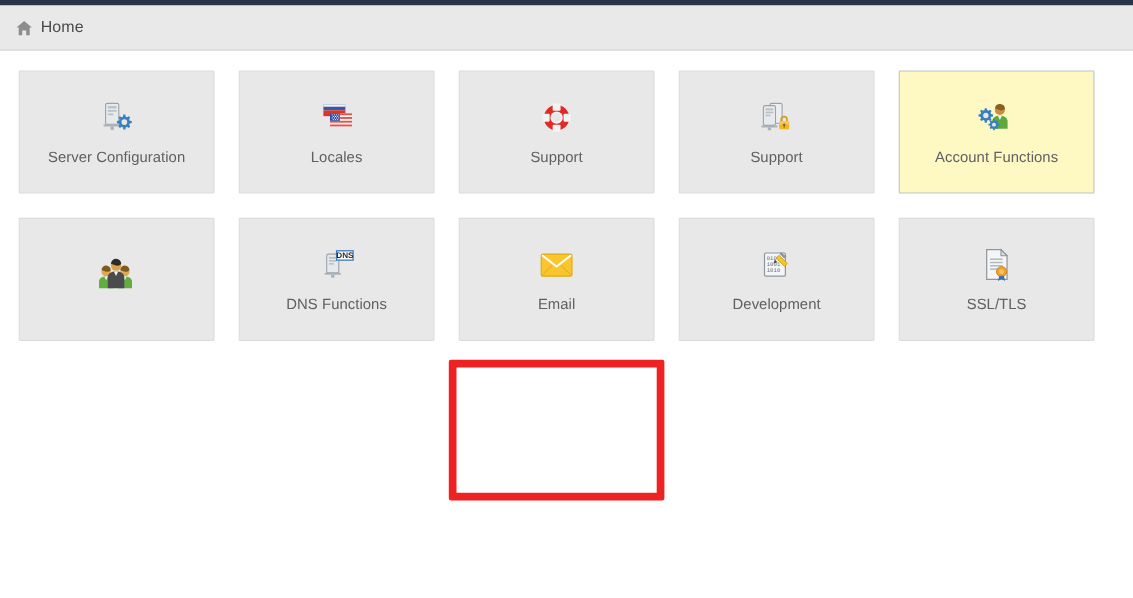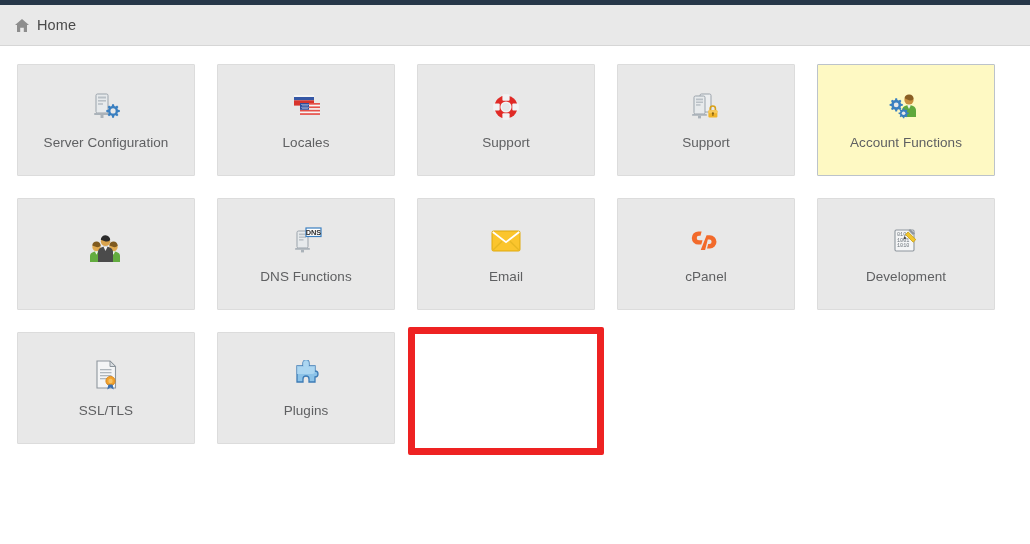--- a/index.html
+++ b/index.html
@@ -285,31 +285,20 @@
       <span class="tile-icon">
         <svg width="32" height="24" viewBox="0 0 32 24">
           <rect x="2" y="2" width="28" height="20" rx="1.5" fill="#fbc52d" stroke="#dfa90f" stroke-width="1"></rect>
           <path d="M2.8 3 L16 13.2 L29.2 3" fill="none" stroke="#ffffff" stroke-width="1.8"></path>
           <path d="M2.8 21.2 L12 12.2 M29.2 21.2 L20 12.2" fill="none" stroke="#e8b823" stroke-width="1.4"></path>
         </svg>
       </span>
       <span class="tile-label">Email</span>
     </div>
 
-    <div class="tile">
-      <span class="tile-icon">
-        <svg width="34" height="26" viewBox="0 0 34 26">
-          <g fill="#f26a2b">
-            <path d="M12.6 3.4 L9.4 3.4 A6.6 6.6 0 0 0 9.4 16.6 L12.3 16.6 L13.5 12.2 L9.9 12.2 A2.2 2.2 0 0 1 9.9 7.8 L11.5 7.8 Z"></path>
-            <path d="M17.6 7.2 L20.9 7.2 A6.6 6.6 0 0 1 20.9 20.4 L18 20.4 L19.2 16 L20.4 16 A2.2 2.2 0 0 0 20.4 11.6 L18.8 11.6 L16.1 21.9 L11.7 21.9 Z"></path>
-          </g>
-        </svg>
-      </span>
-      <span class="tile-label">cPanel</span>
-    </div>
 
     <div class="tile">
       <span class="tile-icon">
         <svg width="32" height="30" viewBox="0 0 32 30">
           <rect x="5" y="4" width="19" height="21" rx="1.2" fill="#f4f5f6" stroke="#8e969d" stroke-width="1.1"></rect>
           <g font-family="'Liberation Mono','DejaVu Sans Mono',monospace" font-size="5.2" fill="#6d757c">
             <text x="7" y="10">0101</text>
             <text x="7" y="15.5">1001</text>
             <text x="7" y="21">1010</text>
           </g>
@@ -333,26 +322,17 @@
             <rect x="8" y="19" width="8" height="1.3"></rect>
           </g>
           <circle cx="18.5" cy="22" r="4.6" fill="#f2a22c" stroke="#d4821a" stroke-width="0.9"></circle>
           <circle cx="18.5" cy="22" r="2.2" fill="#f8c263"></circle>
           <path d="M16.5 25.6 L15.2 30.5 L18.5 28.6 L21.8 30.5 L20.5 25.6 Z" fill="#3a6fb0"></path>
         </svg>
       </span>
       <span class="tile-label">SSL/TLS</span>
     </div>
 
-    <div class="tile">
-      <span class="tile-icon">
-        <svg width="32" height="30" viewBox="0 0 32 30">
-          <path d="M13 3 A3 3 0 0 1 19 3 L19 6 L25 6 L25 11 A3 3 0 0 1 25 17 L25 22 L19 22 L19 19 A3 3 0 0 0 13 19 L13 22 L7 22 L7 6 L13 6 Z" fill="#8cc3e8" stroke="#3c7bb5" stroke-width="1.3"></path>
-          <path d="M13 3 A3 3 0 0 1 19 3 L19 6 L25 6 L25 11 A3 3 0 0 1 22 14 L7 14 L7 6 L13 6 Z" fill="#b6dcf4" opacity="0.75"></path>
-        </svg>
-      </span>
-      <span class="tile-label">Plugins</span>
-    </div>
 
   </div>
 
   <div class="highlight-box" style="left: 408px; top: 281px; width: 196px; height: 128px; border-color: rgb(238, 34, 34);"></div>
 </div>
 
 </body></html>

